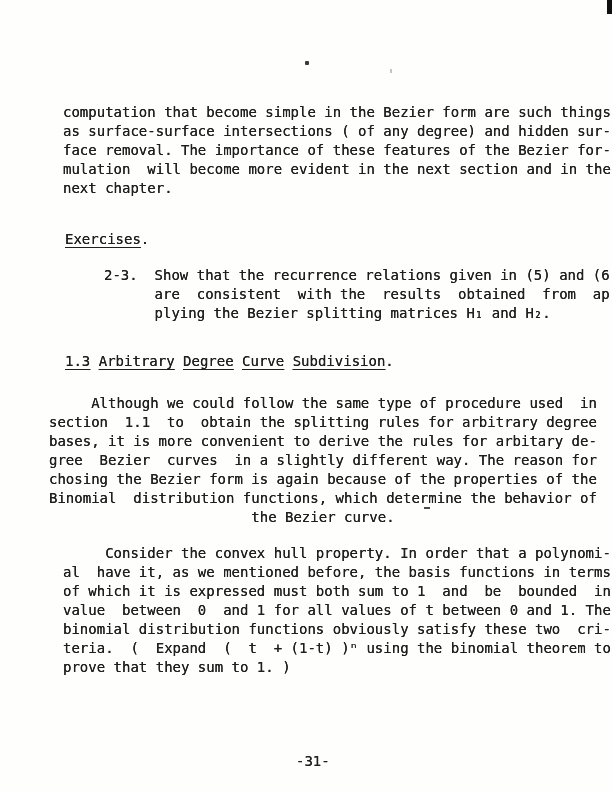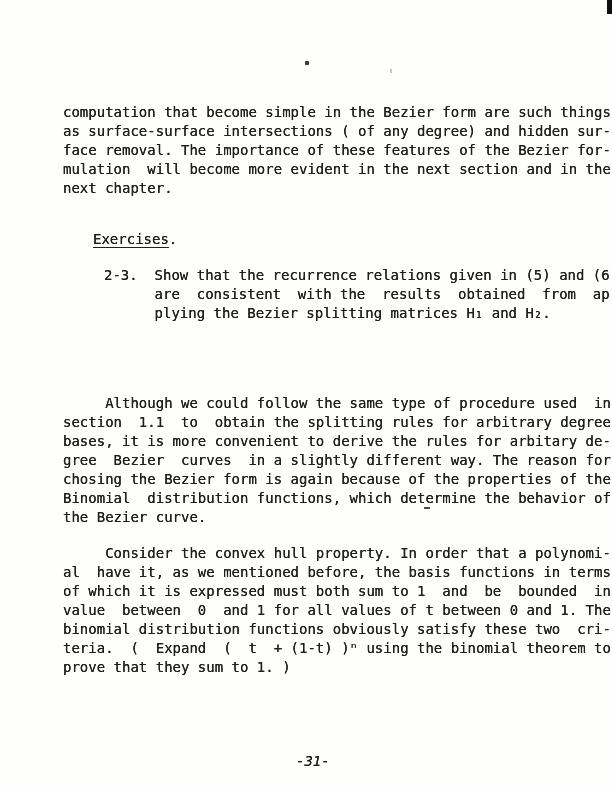--- a/index.html
+++ b/index.html
@@ -24,34 +24,33 @@
     white-space: pre;
   }
   .heading {
     position: absolute;
     white-space: pre;
   }
   .uword {
     text-decoration: underline;
     text-decoration-thickness: 1px;
     text-underline-offset: 3px;
-    margin-left: 28px;
   }
-  .page-number { position: absolute; left: 296px; top: 752px; font-style: italic; }
+  .page-number { position: absolute; left: 296px; top: 752px; }
   
   .corner-bar { position: absolute; left: 607px; top: 0; width: 5px; height: 14px; background: #101010; }
   .speck1 { position: absolute; left: 305px; top: 61px; width: 4px; height: 4px; background: #3a3a3a; border-radius: 1px; }
   .speck2 { position: absolute; left: 390px; top: 69px; width: 2px; height: 4px; background: #c4c4c4; }
   .stray-dash { position: absolute; left: 424px; top: 507px; width: 6px; height: 2px; background: #4a4a4a; }
   
   .p1 { left: 63px; top: 103px; }
   .exercises-heading { left: 65px; top: 230px; }
   .exercise { left: 104px; top: 266px; }
   .section-heading { left: 65px; top: 352px; }
-  .p2 { left: 63px; top: 394px; }
+  .p2 { left: 49px; top: 394px; text-align: center; }
   .p3 { left: 63px; top: 544px; }
   .p4 { left: 62px; top: 664px; }
 </style>
 </head>
 <body>
 
 <div class="page">
 
   <div class="corner-bar"></div>
   <div class="speck1"></div>
@@ -63,20 +62,21 @@
 face removal. The importance of these features of the Bezier for-
 mulation  will become more evident in the next section and in the
 next chapter.</pre>
 
   <div class="heading exercises-heading"><span><span class="uword">Exercises</span></span><span>.</span></div>
 
   <pre class="block exercise">2-3.  Show that the recurrence relations given in (5) and (6)
       are  consistent  with the  results  obtained  from  ap-
       plying the Bezier splitting matrices H₁ and H₂.</pre>
 
+  <div class="heading section-heading"><span><span class="uword">1.3</span> <span class="uword">Arbitrary</span> <span class="uword">Degree</span> <span class="uword">Curve</span> <span class="uword">Subdivision</span></span><span>.</span></div>
 
   <pre class="block p2">     Although we could follow the same type of procedure used  in
 section  1.1  to  obtain the splitting rules for arbitrary degree
 bases, it is more convenient to derive the rules for arbitary de-
 gree  Bezier  curves  in a slightly different way. The reason for
 chosing the Bezier form is again because of the properties of the
 Binomial  distribution functions, which determine the behavior of
 the Bezier curve.</pre>
 
   <pre class="block p3">     Consider the convex hull property. In order that a polynomi-

